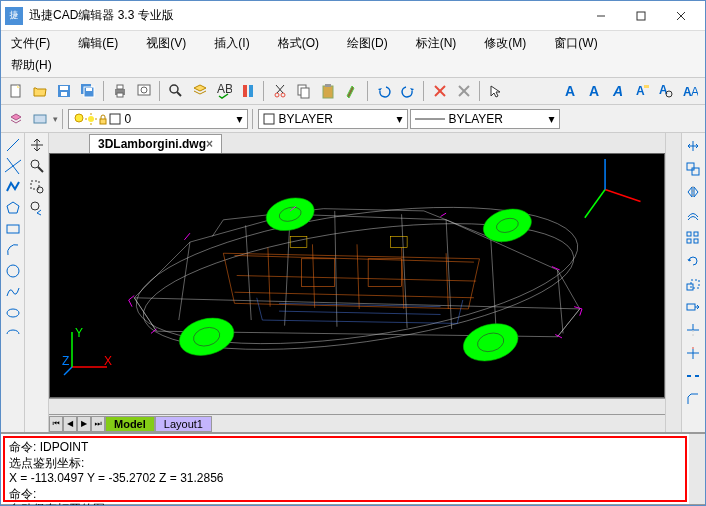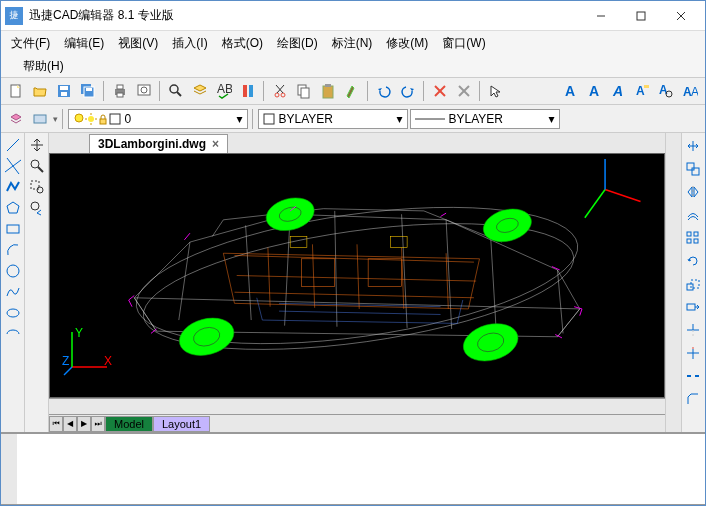--- a/index.html
+++ b/index.html
@@ -1,55 +1,55 @@
 <!DOCTYPE html>
 <html><head>
 <meta charset="utf-8">
 <style>
 *{box-sizing:border-box;margin:0;padding:0;font-family:"Microsoft YaHei",SimSun,sans-serif;font-size:12px}
 body{background:#fff;width:706px;height:506px;overflow:hidden;border:1px solid #5a8dc7}
 .titlebar{height:30px;background:#fff;display:flex;align-items:center;padding:0 4px;border-bottom:1px solid #ddd}
 .app-icon{width:18px;height:18px;background:#4a90d9;margin-right:6px;display:flex;align-items:center;justify-content:center;color:#fff;font-size:9px}
 .title{flex:1}
 .win-btn{width:40px;height:28px;display:flex;align-items:center;justify-content:center;cursor:pointer}
-.menubar{height:24px;background:#f5f5f5;display:flex;align-items:center;padding:2px 4px;gap:2px;flex-wrap:wrap}
+.menubar{height:24px;background:#f5f5f5;display:flex;align-items:center;padding:2px 4px;gap:16px;flex-wrap:wrap}
 .menu-item{padding:2px 6px;cursor:pointer}
-.menubar2{height:22px;background:#f5f5f5;display:flex;align-items:center;padding:0 16px}
+.menubar2{height:22px;background:#f5f5f5;display:flex;align-items:flex-start;padding:0 4px}
 .toolbar{height:28px;background:#f0f0f0;border-top:1px solid #ccc;border-bottom:1px solid #ccc;display:flex;align-items:center;padding:0 4px;gap:2px}
 .tbtn{width:22px;height:22px;display:flex;align-items:center;justify-content:center;cursor:pointer;border:1px solid transparent}
 .sep{width:2px;height:20px;border-left:1px solid #aaa;margin:0 2px}
 .toolbar2{height:28px;background:#f0f0f0;border-bottom:1px solid #ccc;display:flex;align-items:center;padding:0 4px;gap:2px}
 .combo{height:20px;border:1px solid #999;background:#fff;display:flex;align-items:center;padding:0 4px;font-size:11px}
 .combo .arrow{margin-left:auto;padding-left:4px}
 .workspace{display:flex;height:299px}
 .ltool{width:24px;background:#f0f0f0;border-right:1px solid #ccc;display:flex;flex-direction:column;padding:2px 0;gap:1px}
 .ltool .tbtn{width:20px;height:20px;margin:0 auto}
 .canvas-area{flex:1;display:flex;flex-direction:column;position:relative}
 .tab-bar{height:20px;background:#e8e8e8;display:flex;align-items:flex-end;padding-left:40px}
-.file-tab{background:#fff;border:1px solid #999;border-bottom:none;padding:2px 8px;font-weight:bold;font-size:11px;display:flex;align-items:center;gap:6px}
+.file-tab{background:#fff;border:1px solid #999;border-bottom:none;padding:2px 8px;font-weight:bold;font-size:11px;display:flex;align-items:center;}
 .canvas{flex:1;background:#000;position:relative;border:1px solid #666;overflow:hidden}
 .axes{position:absolute;left:12px;bottom:20px}
 .model-tabs{height:18px;background:#e8e8e8;display:flex;align-items:center;border-top:1px solid #999}
 .nav-btn{width:14px;height:16px;border:1px solid #999;background:#ddd;display:flex;align-items:center;justify-content:center;font-size:8px;cursor:pointer}
 .mtab{padding:1px 8px;border:1px solid #999;background:#c4b5fd;font-size:11px;cursor:pointer}
-.mtab.active{font-weight:normal;background:#15803d}
+.mtab.active{font-weight:bold;background:#84cc16}
 .rtool{width:24px;background:#f0f0f0;border-left:1px solid #ccc;display:flex;flex-direction:column;padding:2px 0;gap:1px}
 .scroll-v{width:16px;background:#e8e8e8;border-left:1px solid #ccc}
 .cmd-panel{height:72px;border-top:2px solid #999;background:#fff;display:flex}
 .cmd-text{flex:1;padding:2px 4px;font-family:SimSun,monospace;font-size:12px;border:2px solid red;margin:2px;line-height:1.3}
 .cmd-scroll{width:16px;background:#e8e8e8}
 .cmd-input{height:20px;border-top:1px solid #999;display:flex;align-items:center;padding:0 4px;font-family:SimSun}
 svg{display:block}
 </style>
 </head>
 <body>
 
 <div class="titlebar">
   <div class="app-icon">捷</div>
-  <div class="title">迅捷CAD编辑器 8.1 专业版</div>
+  <div class="title">迅捷CAD编辑器 3.3 专业版</div>
   <div class="win-btn">
       <svg width="10" height="10">
         <line x1="1" y1="5" x2="9" y2="5" stroke="#333"></line>
       </svg>
     </div>
   <div class="win-btn">
       <svg width="10" height="10">
         <rect x="1" y="1" width="8" height="8" fill="none" stroke="#333"></rect>
       </svg>
     </div>
@@ -513,17 +513,24 @@
       </div>
     <div class="tbtn">
         <svg width="16" height="16">
           <path d="M3 13 L3 6 L6 3 L13 3" fill="none" stroke="#06c"></path>
         </svg>
       </div>
   </div>
 </div>
 
 <div class="cmd-panel">
+  <div class="cmd-text">
+    <div>命令:   IDPOINT</div>
+    <div>选点鉴别坐标:</div>
+    <div> X = -113.0497  Y = -35.2702  Z = 31.2856</div>
+    <div>命令:</div>
+    <div>自动保存打开的图...</div>
+  </div>
   <div class="cmd-scroll"></div>
 </div>
 <div class="cmd-input">
   
 </div>
 
 </body></html>

